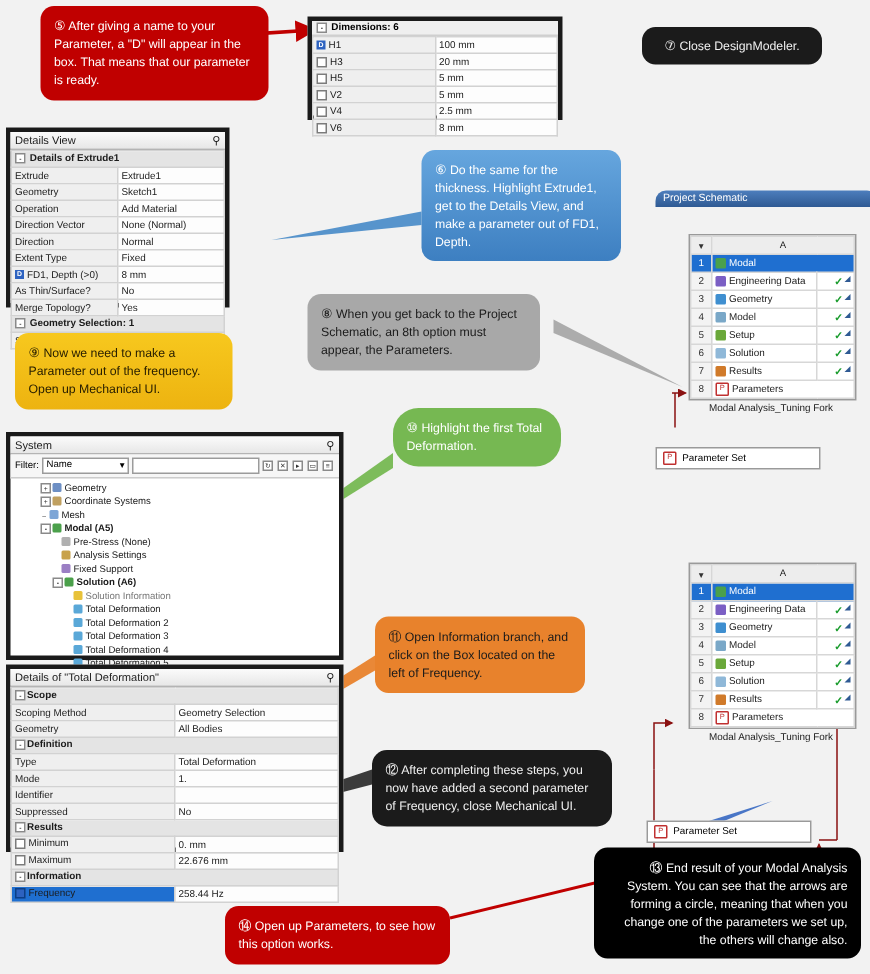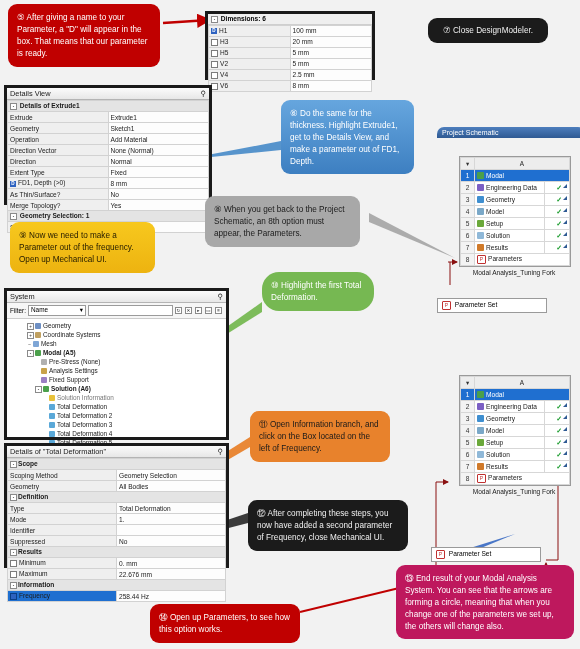--- a/index.html
+++ b/index.html
@@ -6,25 +6,25 @@
   body{
     width:580px;height:649px;position:relative;overflow:hidden;
     background:#f2f2f2;
     font-family:"Liberation Sans",sans-serif;
     font-size:9px;color:#000;
   }
   
   .callout{position:absolute;border-radius:9px;padding:7px 9px;line-height:1.45;
            font-size:8.2px;box-sizing:border-box;z-index:40;}
   .callout .num{font-size:8.6px;}
-  .c-red{background:#c00000;color:#fff;}
+  .c-red{background:#c00000;color:#fff;margin-left:19px;}
   .c-red2{background:#c00000;color:#fff;}
   .c-dark{background:#1b1b1b;color:#f0f0f0;}
   .c-blue{background:linear-gradient(180deg,#66a6de 0%,#3d7fc1 100%);color:#fff;}
-  .c-blue2{background:#be185d;color:#fff;}
+  .c-blue2{background:#000000;color:#fff;text-align:right;}
   .c-gray{background:#a8a8a8;color:#1b1b1b;}
   .c-yellow{background:linear-gradient(180deg,#f7c81e 0%,#edb310 100%);color:#2a2000;}
   .c-green{background:#76b852;color:#fff;}
   .c-orange{background:#e8822c;color:#1a1a1a;}
 
   
   .panel{position:absolute;background:#fff;border:3px solid #1a1a1a;box-sizing:border-box;z-index:20;}
   .panel-title{background:linear-gradient(180deg,#fbfbfb,#e7e7e7);border-bottom:1px solid #b4b4b4;
                font-size:7.4px;padding:1px 3px;color:#1b1b1b;display:flex;justify-content:space-between;}
   .grid{width:100%;border-collapse:collapse;table-layout:fixed;}
@@ -146,21 +146,21 @@
     </tr>
   </tbody>
     </table>
 </div>
 
 <div class="callout c-dark" style="left:428px;top:18px;width:120px;text-align:center;padding:6px 8px;">
   <span class="num">⑦</span>
   <span>Close DesignModeler.</span>
 </div>
 
-<div class="panel" style="left:4px;top:85px;width:208px;height:120px;">
+<div class="panel" style="left:4px;top:85px;width:149px;height:120px;">
   <div class="panel-title">
     <span>Details View</span>
     <span>⚲</span>
   </div>
   <table class="grid">
     <tbody>
         <tr>
       <td class="grp" colspan="2">
         <span class="tbtn">-</span>
         <span>Details of Extrude1</span>
@@ -389,21 +389,21 @@
     </tr>
   </tbody>
     </table>
 </div>
 
 <div class="callout c-orange" style="left:250px;top:411px;width:140px;">
   <span class="num">⑪</span>
   <span>Open Information branch, and click on the Box located on the left of Frequency.</span>
 </div>
 
-<div class="callout c-dark" style="left:248px;top:500px;width:160px;">
+<div class="callout c-dark" style="left:248px;top:500px;width:160px;border-radius:10px;">
   <span class="num">⑫</span>
   <span>After completing these steps, you now have added a second parameter of Frequency, close Mechanical UI.</span>
 </div>
 
 <div class="sch" style="left:437px;top:375px;">
   <div class="sys" style="margin-left:22px;">
     <table>
       <tbody>
           <tr class="hdrow">
         <td class="idx">▾</td>

